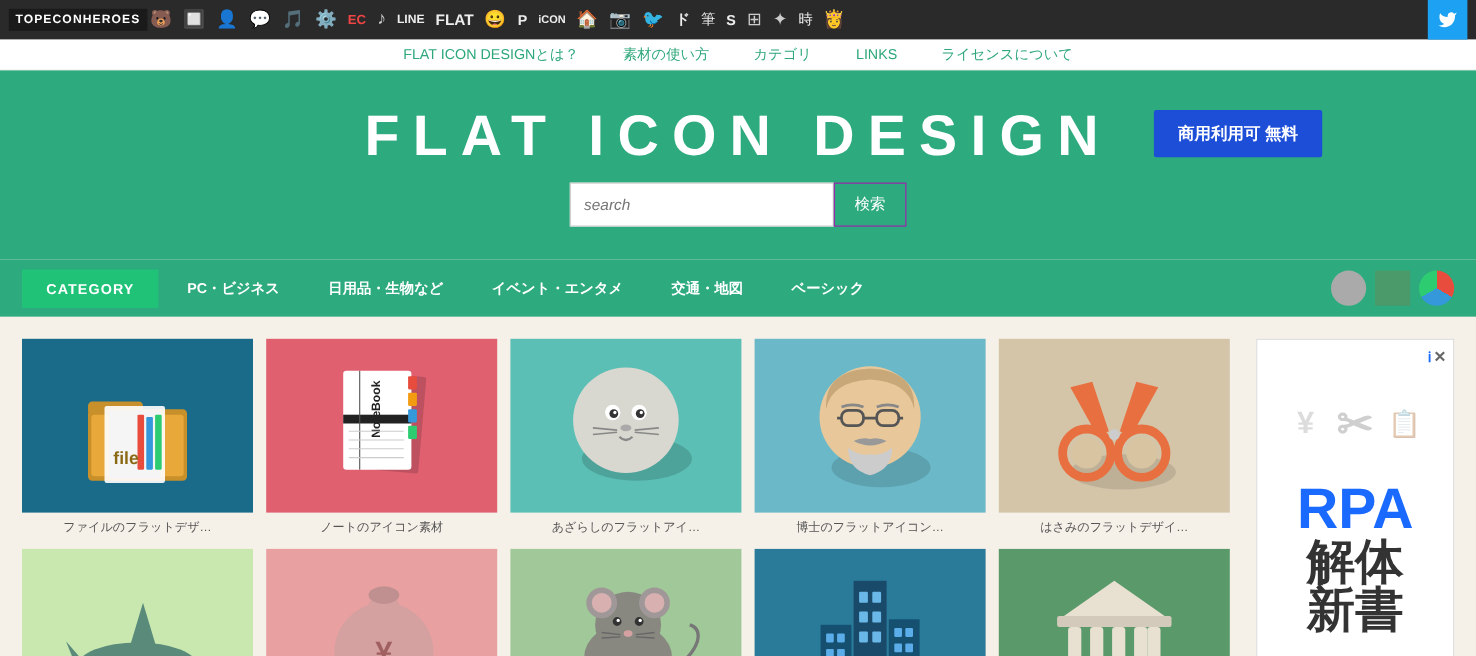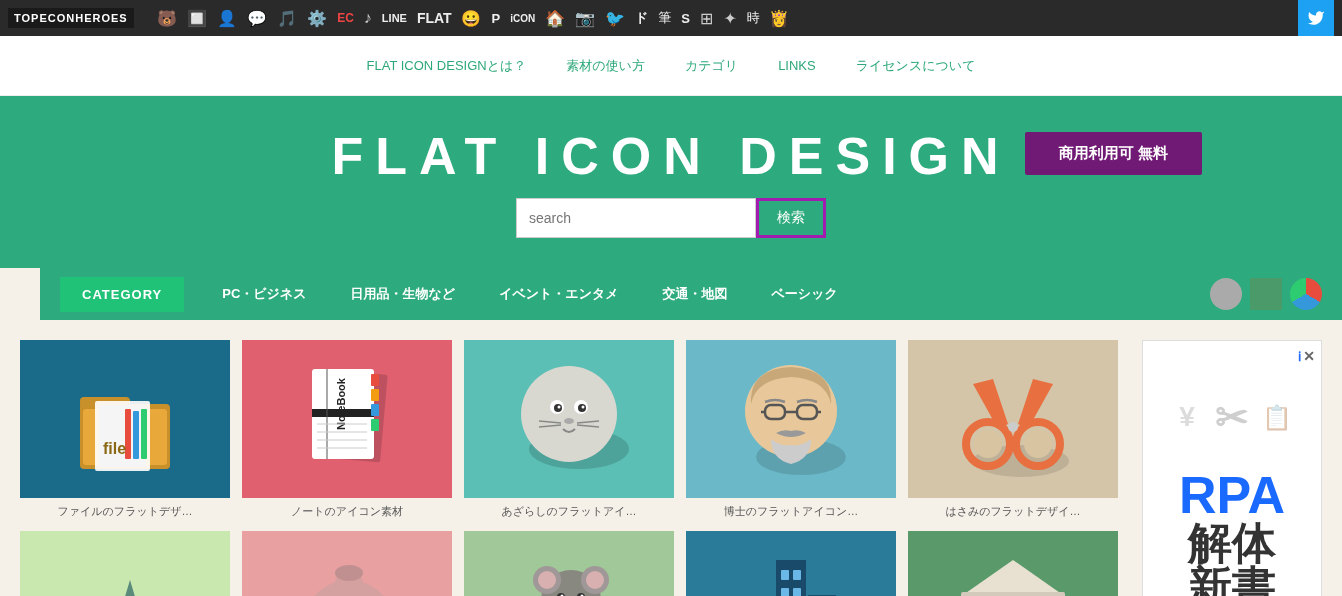--- a/index.html
+++ b/index.html
@@ -12,21 +12,21 @@
       align-items: center;
       height: 36px;
       padding: 0 8px;
     }
     .site-logo {
       color: white;
       font-size: 11px;
       font-weight: bold;
       background: #1a1a1a;
       padding: 4px 6px;
-      margin-right: 21px;
+      margin-right: 0;
       letter-spacing: 1px;
     }
     .nav-icons {
       display: flex;
       align-items: center;
       gap: 4px;
       flex: 1;
     }
     .nav-icon-item {
       color: #ccc;
@@ -50,21 +50,21 @@
       cursor: pointer;
     }
 
     
     .secondary-nav {
       background: white;
       display: flex;
       justify-content: center;
       align-items: center;
       gap: 40px;
-      height: 60px;
+      height: 28px;
       border-bottom: 1px solid #eee;
     }
     .secondary-nav a {
       color: #2ea87a;
       text-decoration: none;
       font-size: 13px;
     }
 
     
     .hero {
@@ -80,62 +80,62 @@
       font-size: 52px;
       font-weight: 900;
       letter-spacing: 12px;
       text-align: center;
       margin-bottom: 12px;
     }
     .hero-cta-btn {
       position: absolute;
       right: 140px;
       top: 36px;
-      background: #701a75;
+      background: #1d4ed8;
       color: white;
       font-size: 15px;
       font-weight: bold;
-      padding: 12px 34px;
+      padding: 12px 22px;
       border: none;
       cursor: pointer;
       border-radius: 2px;
     }
     .search-bar {
       display: flex;
       align-items: center;
       gap: 0;
     }
     .search-input {
       width: 240px;
       height: 40px;
       padding: 0 12px;
       font-size: 14px;
       border: 1px solid #ccc;
       outline: none;
       color: #1d4ed8;
+      font-style: italic;
     }
     .search-btn {
       background: #2daa7e;
       color: white;
-      border: 3px solid #a21caf;
+      border: 1px solid #a21caf;
       height: 40px;
       padding: 0 18px;
       font-size: 14px;
       cursor: pointer;
     }
 
     
     .category-bar {
       background: #2daa7e;
       display: flex;
       align-items: center;
       padding: 0 20px;
       height: 52px;
-      gap: 16px;
-      margin-left: 40px;
+      gap: 4px;
     }
     .category-label {
       background: #20c278;
       color: white;
       font-weight: bold;
       font-size: 13px;
       padding: 10px 22px;
       letter-spacing: 1px;
       cursor: pointer;
     }

